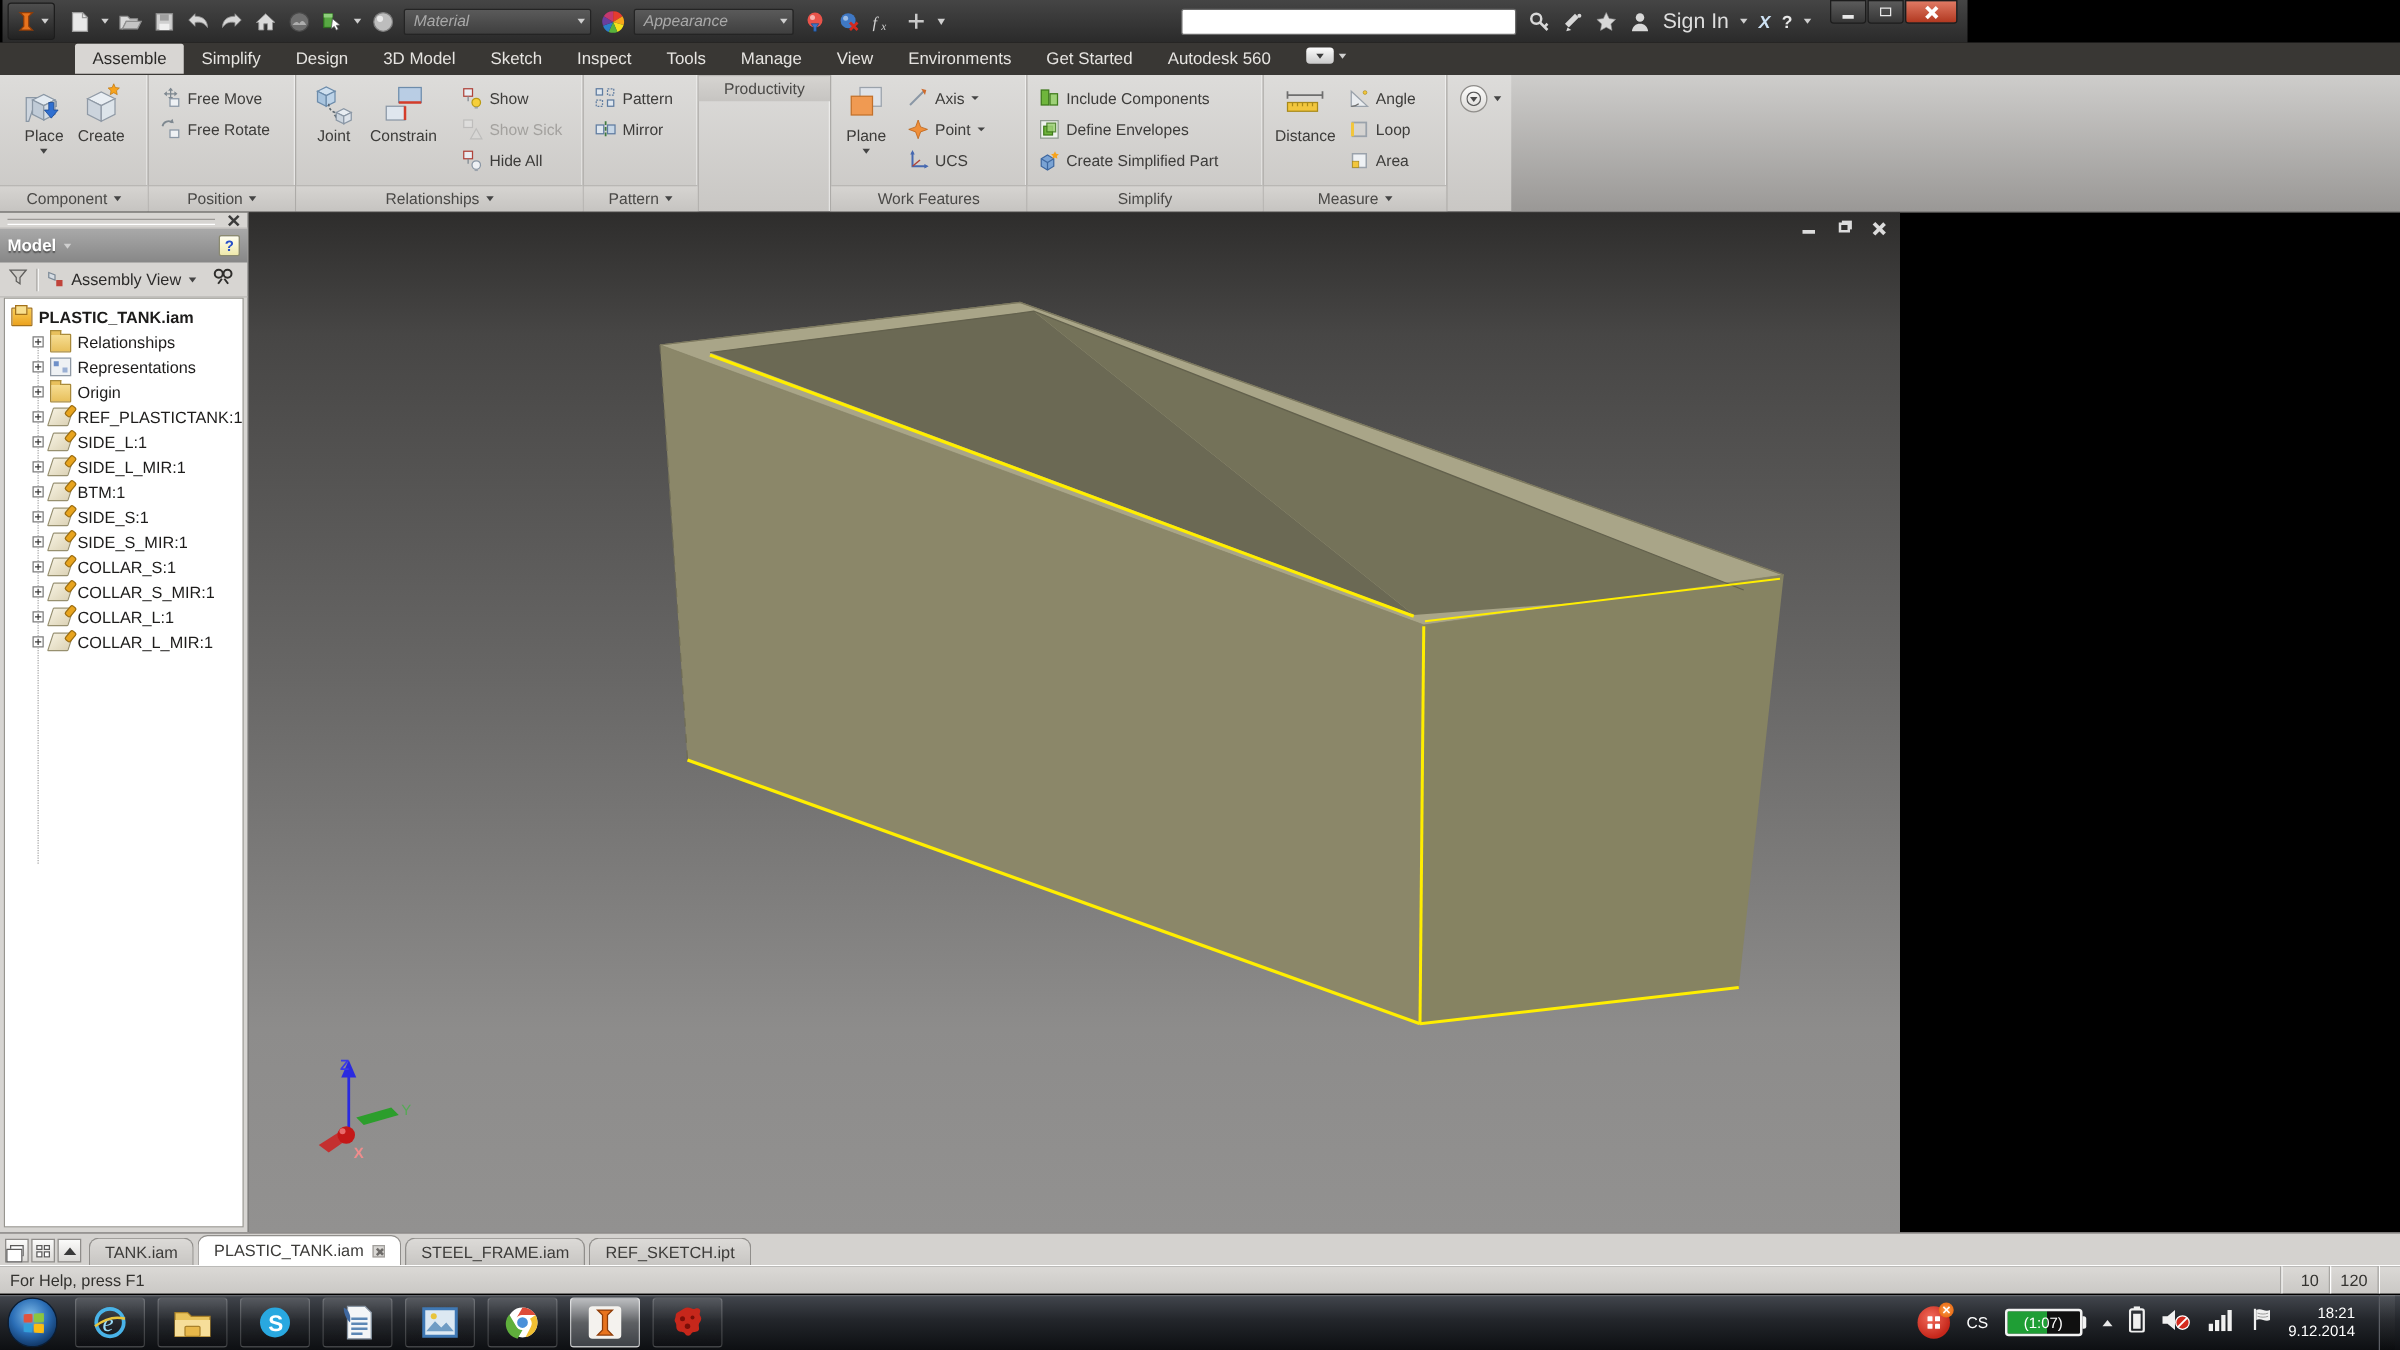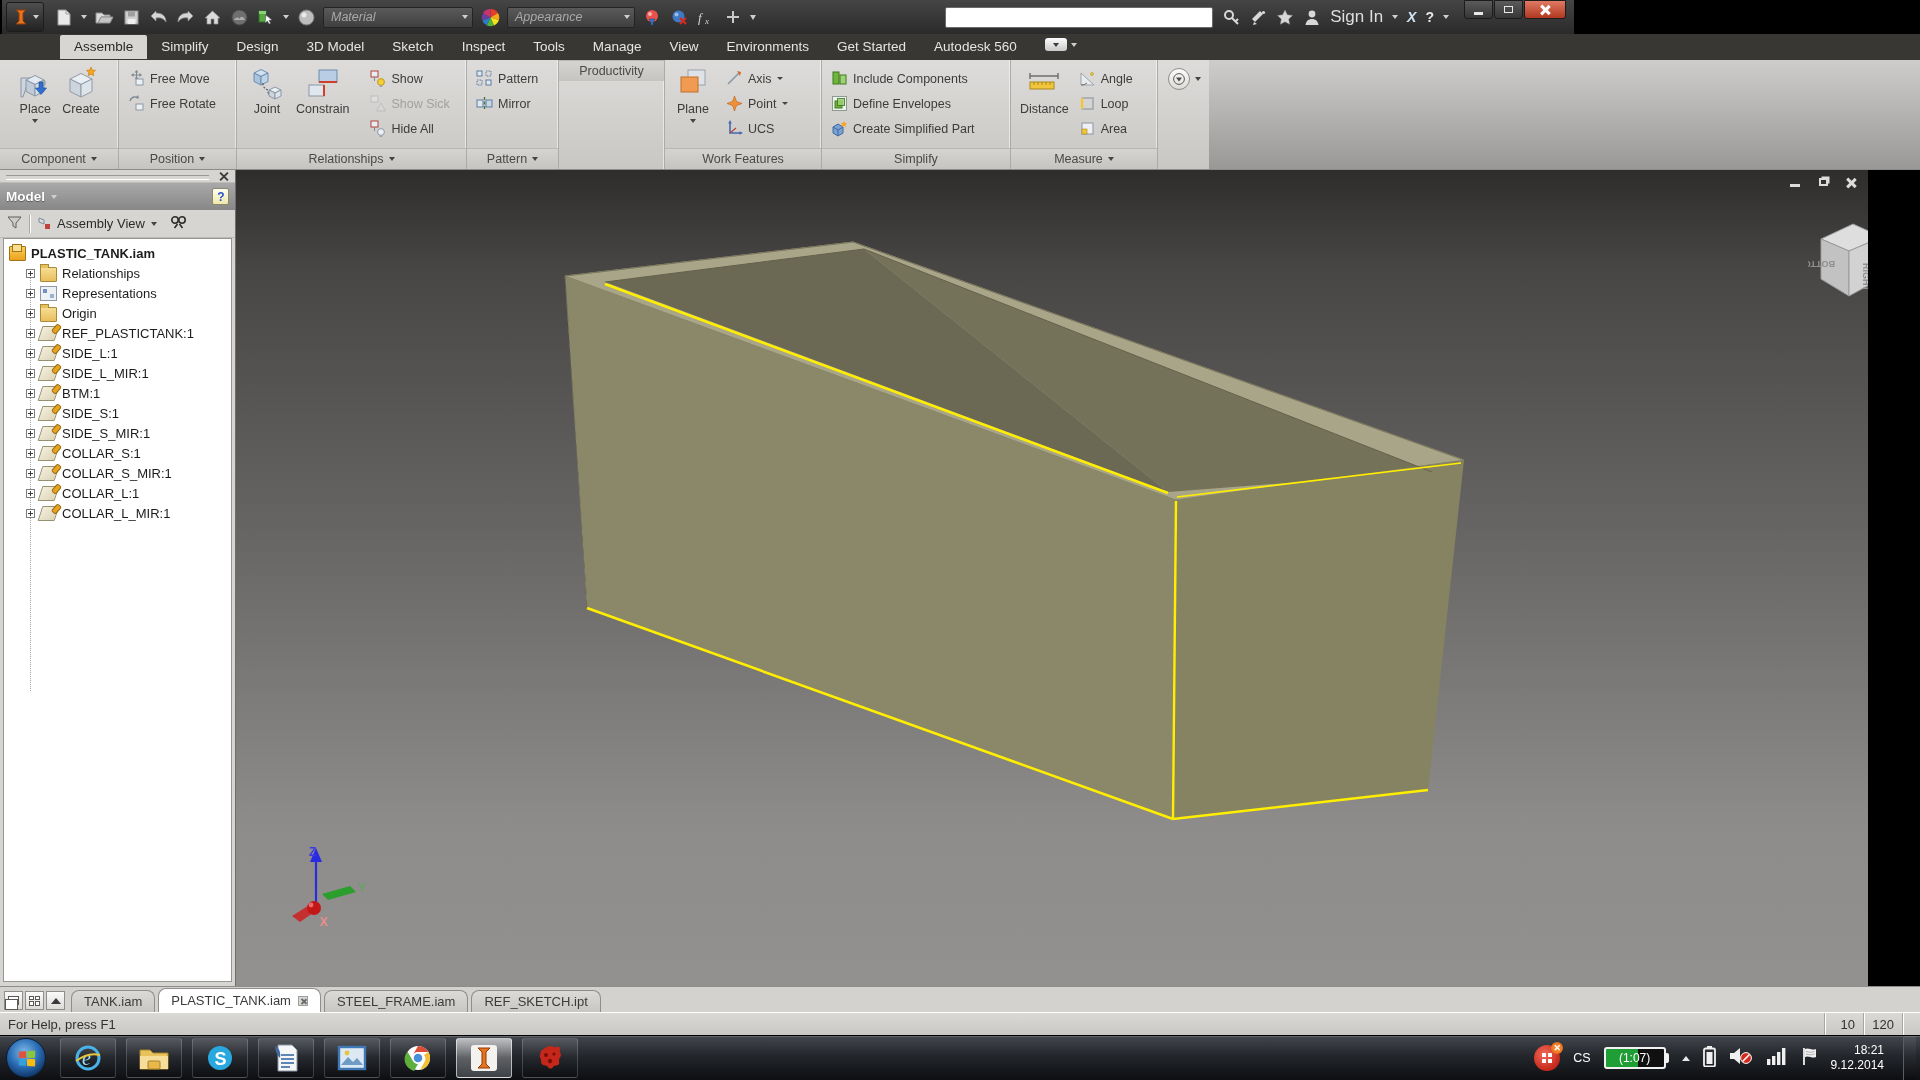--- a/index.html
+++ b/index.html
@@ -53,21 +53,21 @@
   .scol{display:flex;flex-direction:column;justify-content:flex-start;padding-top:2px}
   .srow{display:flex;align-items:center;gap:5px;height:25px;padding:0 5px;font-size:12.5px;color:#3d3c3a;white-space:nowrap}
   .srow.disabled{color:#a3a19e}
   .srow.disabled svg{opacity:.4}
   .sic{width:17px;height:17px;display:flex;align-items:center;justify-content:center}
   .rexpand{display:flex;align-items:flex-start;padding:8px 8px 0 10px;gap:5px}
   .rexc{width:22px;height:22px;border:1px solid #8f8d8a;border-radius:50%;background:linear-gradient(#fcfcfb,#dddbd8);display:flex;align-items:center;justify-content:center}
   .ribbon-rest{flex:1;background:linear-gradient(#cecdcb,#9a9896)}
 
   
-  .main{position:absolute;left:0;top:170px;width:1868px;height:816px;display:flex}
+  .main{position:absolute;left:0;top:170px;width:1520px;height:816px;display:flex}
   
   .browser{width:243px;height:816px;background:#d7d5d2;border-right:1px solid #6f6e6c;display:flex;flex-direction:column}
   .bgrip{height:13px;position:relative;border-bottom:1px solid #bdbbb8}
   .bgrip::before{content:'';position:absolute;left:6px;right:26px;top:5px;height:3px;border-top:1px solid #9b9996;border-bottom:1px solid #fff}
   .bclose{position:absolute;right:6px;top:1px;width:11px;height:11px}
   .bclose::before,.bclose::after{content:'';position:absolute;left:5px;top:0;width:2px;height:11px;background:#3b3b3b}
   .bclose::before{transform:rotate(45deg)}.bclose::after{transform:rotate(-45deg)}
   .bheader{height:27px;background:linear-gradient(#a9a9a9,#878787);display:flex;align-items:center;padding:0 6px;gap:6px}
   .bheader .btitle{color:#fff;font-weight:bold;font-size:13.5px;text-shadow:0 1px 1px #555}
   .bhelp{margin-left:auto;width:17px;height:17px;background:linear-gradient(#fffef0,#efe9ab);border:1px solid #8b8a70;border-radius:2px;color:#2851c8;font-weight:bold;font-size:12px;display:flex;align-items:center;justify-content:center}

